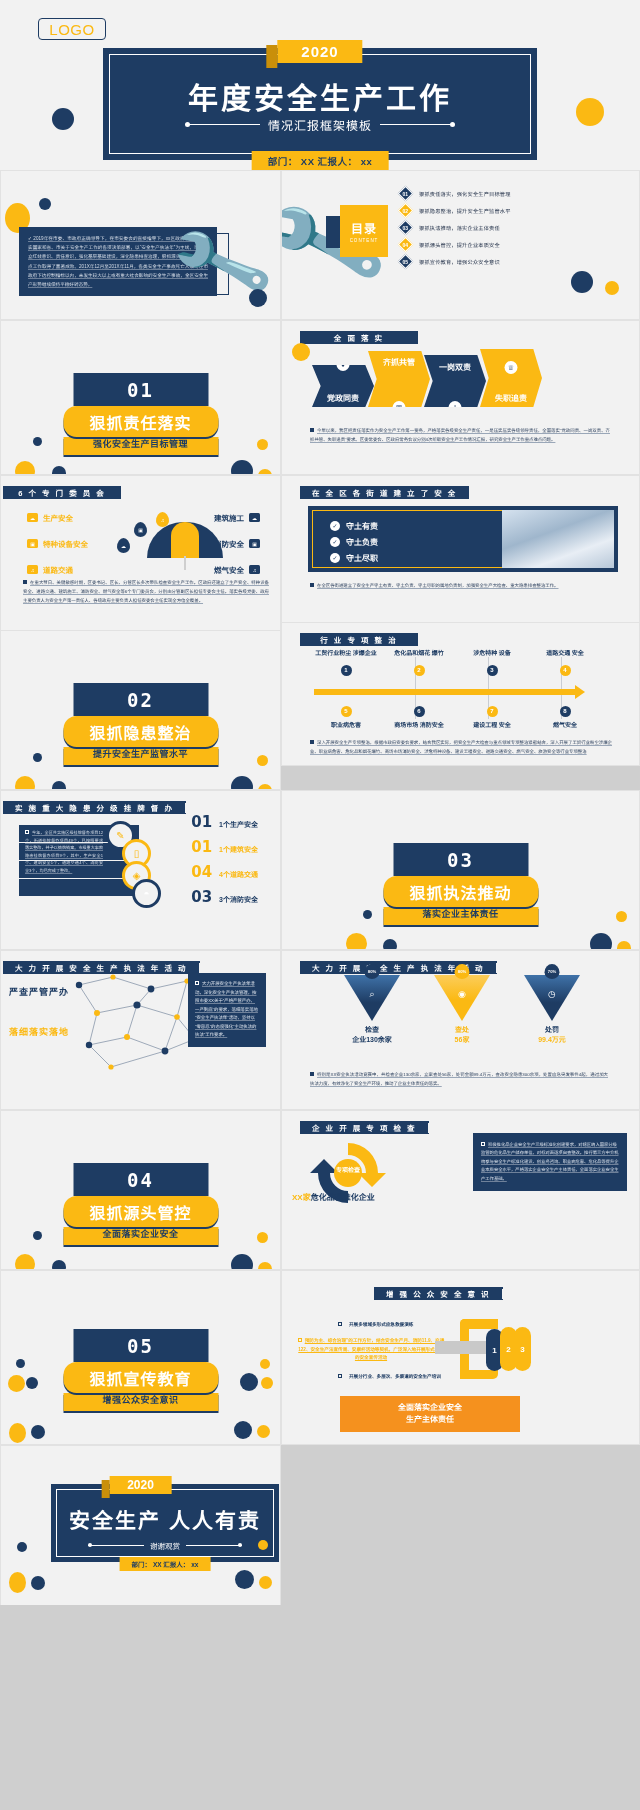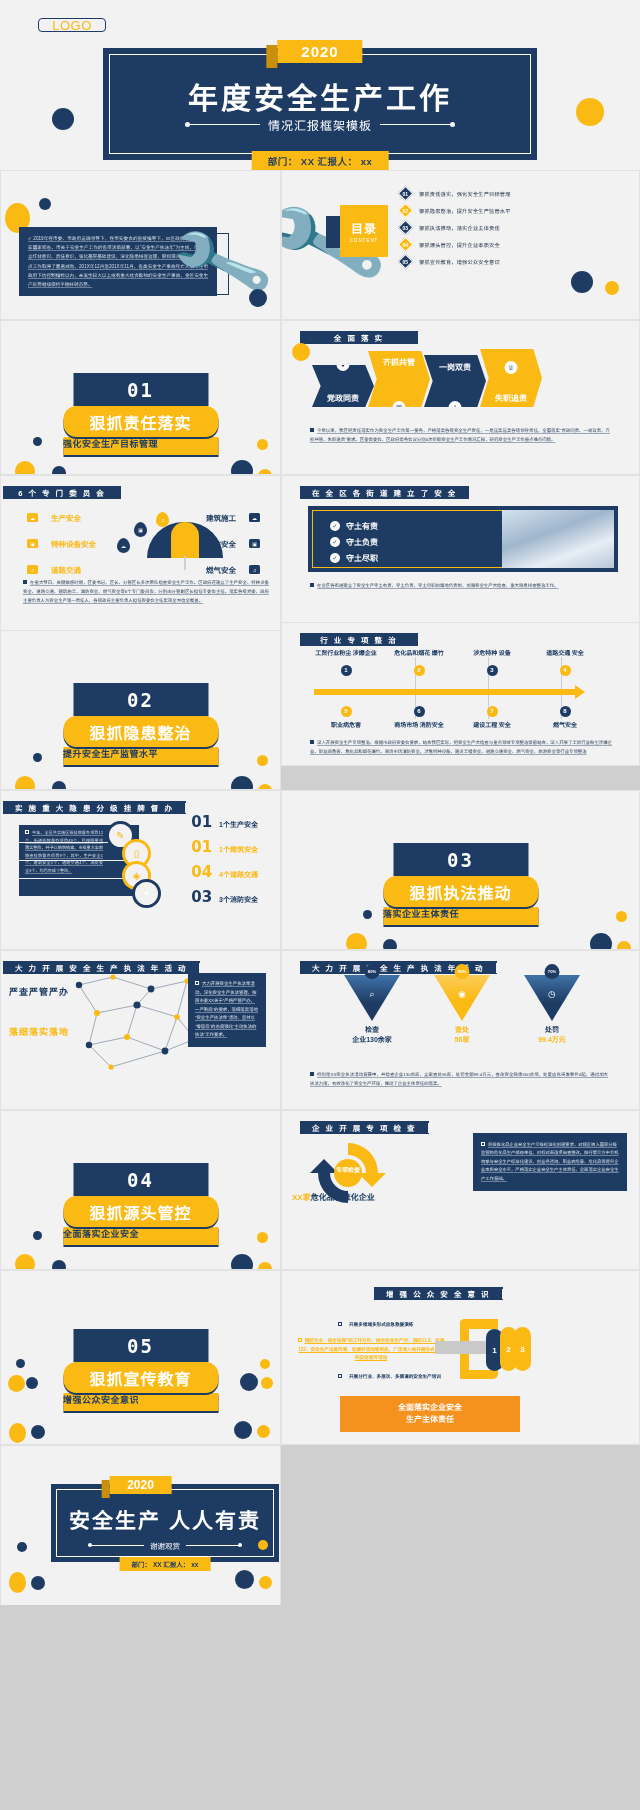--- a/index.html
+++ b/index.html
@@ -17,24 +17,24 @@
     position:absolute;
     background:#f2f2f2;
     overflow:hidden;
     border:1px solid #e2e2e2;
   }
   .dotY { position:absolute; border-radius:50%; background:#fbb913; }
   .dotB { position:absolute; border-radius:50%; background:#1e3c63; }
 
   
   .logo-box{
-    position:absolute; left:38px; top:18px; width:68px; height:14px;
+    position:absolute; left:38px; top:18px; width:68px; height:22px;
     border:1.2px solid #1e3c63; border-radius:4px;
     display:flex; align-items:center; justify-content:center;
-    color:#fbb913; font-size:13px; letter-spacing:.5px;
+    color:#fbb913; font-size:15px; letter-spacing:.5px;
     background:#f2f2f2;
   }
 
   
   .cover{ left:0; top:0; width:640px; height:170px; background:#f2f2f2; border:none;}
   .cover-frame{
     position:absolute; left:103px; top:48px; width:434px; height:112px;
     background:#1e3c63;
   }
   .cover-frame:before{
@@ -73,21 +73,21 @@
     background:#1e3c63; color:#ffffff; font-size:19px; font-weight:bold;
     text-align:center; padding:6px 0 5px; letter-spacing:2px;
     font-family:"DejaVu Sans Mono","Liberation Mono",monospace;
   }
   .sec-main{
     background:#fbb913; margin:0 -10px; padding:4px 0 3px; text-align:center;
     color:#ffffff; font-size:16px; font-weight:bold; letter-spacing:1px;
     position:relative; box-shadow:0 2px 0 #1e3c63;border-radius:13px;
   }
   .sec-sub{
-    background:#fbb913; margin:0 -10px; padding:0 0 5px; 
+    background:#fbb913; margin:0 -10px; padding:0 0 5px; text-align:center;
     color:#1e3c63; font-size:9px; font-weight:bold; letter-spacing:.5px;
     box-shadow:0 2px 0 #1e3c63;
     font-family:Liberation Mono, monospace;
   }
 
   
   .ribbon{
     position:absolute; left:18px; top:10px; height:13px; min-width:118px;
     background:#1e3c63; color:#ffffff; font-size:7.5px; font-weight:bold;
     display:flex; align-items:center; justify-content:center;
@@ -143,21 +143,21 @@
   }
   .chev.b{ background:#1e3c63; } .chev.y{ background:#fbb913; }
   .chev.y.t{ align-items:flex-start; padding:5px 0 0 0;}
   .chev-ic{
     position:absolute; width:13px;height:13px;border-radius:50%;background:#fff;
     left:50%; transform:translateX(-50%); display:flex;align-items:center;justify-content:center;
     font-size:7px; color:#1e3c63;
   }
 
   
-  .umb-item{ position:absolute; display:flex; align-items:center; gap:13px; font-size:7.5px; font-weight:bold;}
+  .umb-item{ position:absolute; display:flex; align-items:center; gap:5px; font-size:7.5px; font-weight:bold;}
   .umb-ic{ width:11px;height:9px;border-radius:1.5px;display:flex;align-items:center;justify-content:center;font-size:5px;color:#fff;}
   .umbrella{ position:absolute; left:146px; top:46px; width:76px; height:42px;}
   .umb-dome{ position:absolute; left:0; top:0; width:76px; height:36px; border-radius:38px 38px 0 0; background:#1e3c63; }
   .umb-mid{ position:absolute; left:24px; top:0; width:28px; height:36px; border-radius:16px 16px 0 0; background:#fbb913;}
   .umb-stick{ position:absolute; left:37px; top:34px; width:2px; height:14px; background:#cfcfcf;}
   .umb-float{ position:absolute; width:13px;height:15px; background:#1e3c63; border-radius:50% 50% 50% 50%/60% 60% 40% 40%;
      display:flex;align-items:center;justify-content:center;color:#fff;font-size:5px;}
 
   
   .sy-card{ position:absolute; left:26px; top:30px; width:310px; height:66px; background:#1e3c63;}

